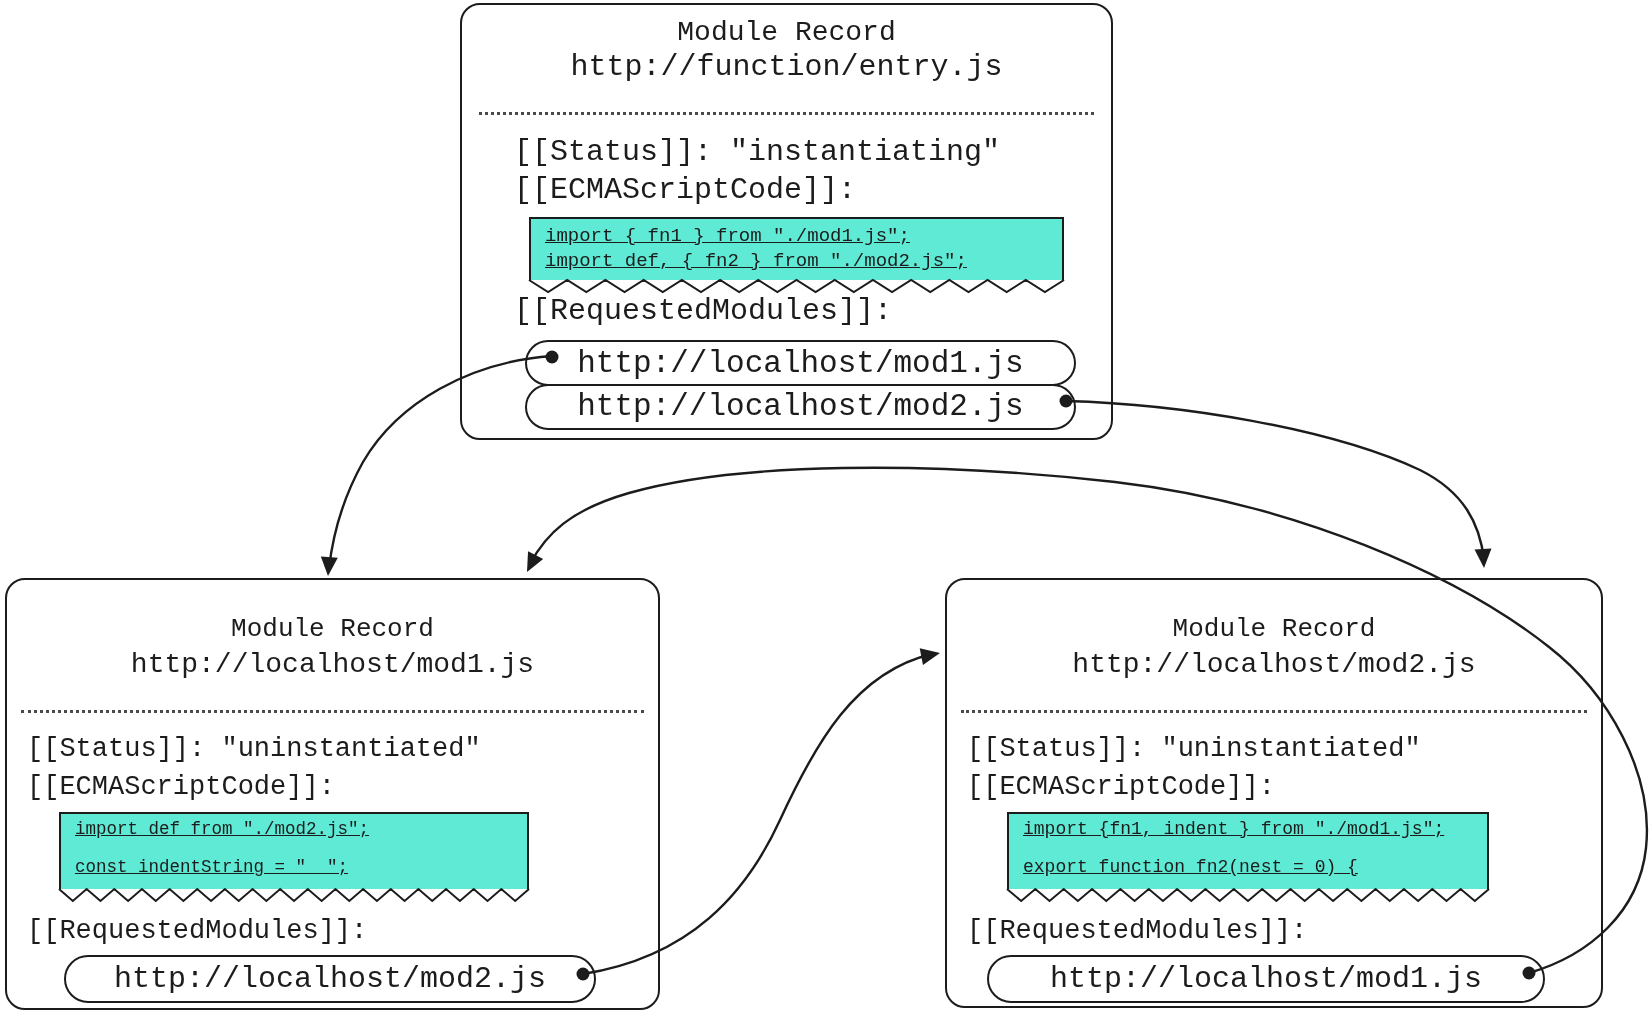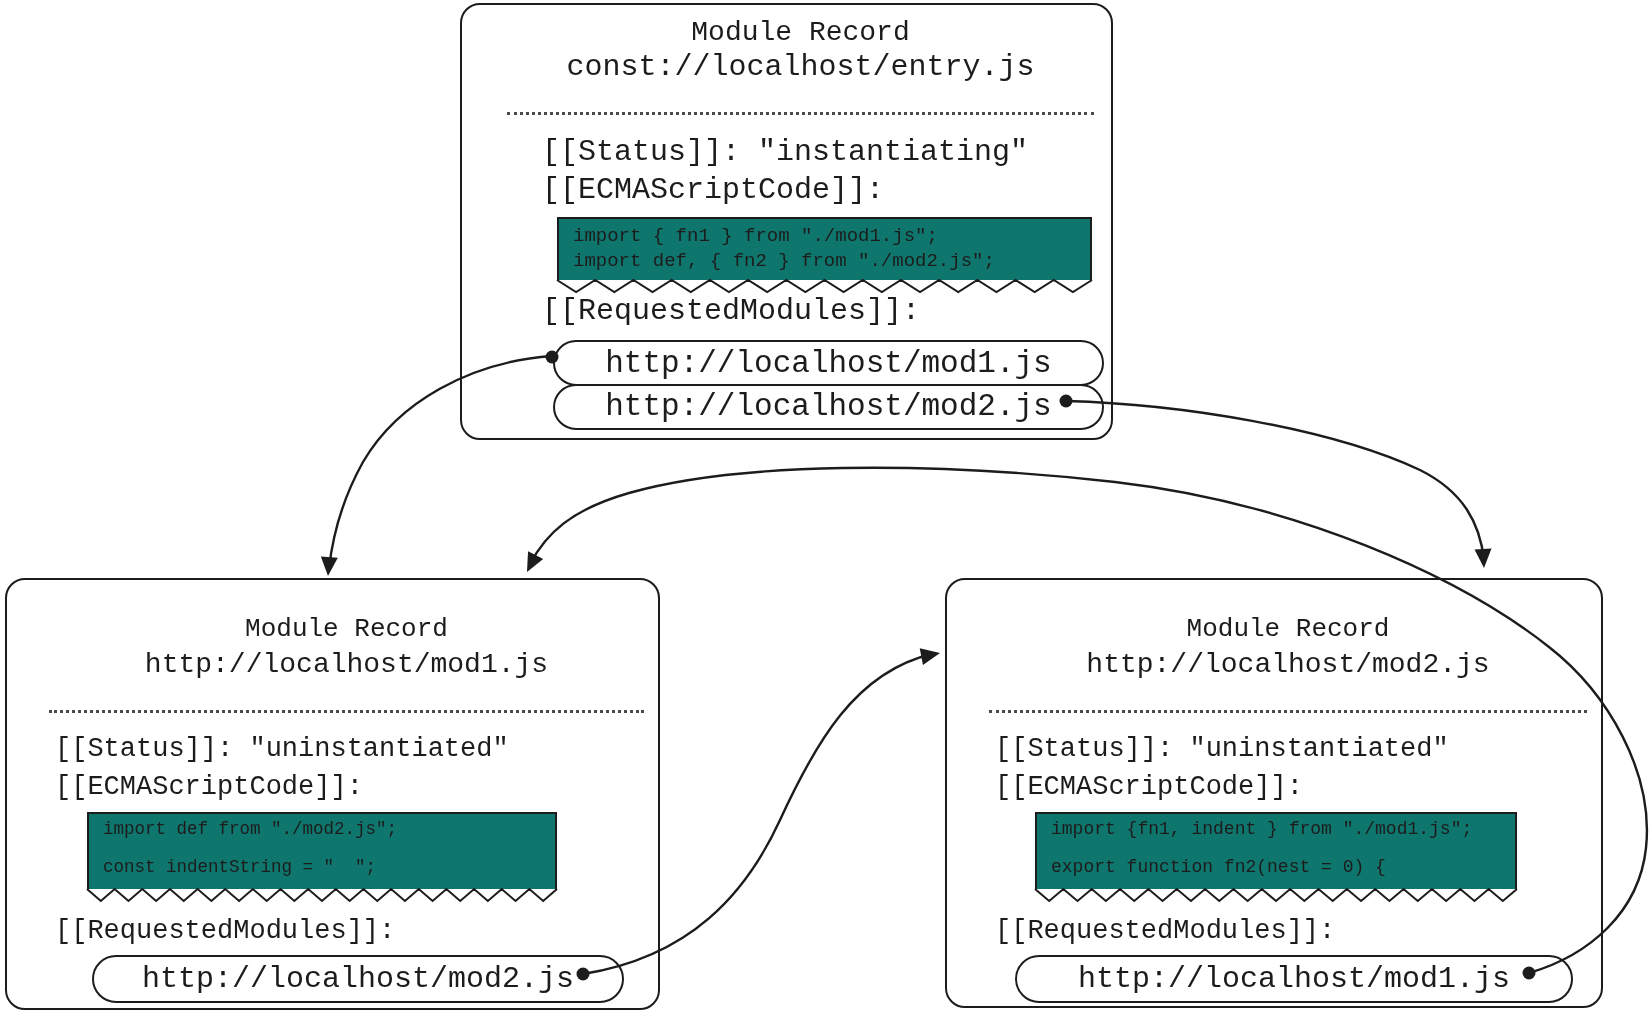--- a/index.html
+++ b/index.html
@@ -3,21 +3,21 @@
 <meta charset="utf-8">
 <style>
   html,body{margin:0;padding:0;}
   body{
     width:1649px;height:1016px;position:relative;overflow:hidden;
     background:#ffffff;color:#1c1c1c;
     font-family:"Liberation Mono","DejaVu Sans Mono",monospace;
   }
   .module-box{
     position:absolute;background:#fff;border:2.5px solid #1c1c1c;
-    border-radius:20px;box-sizing:border-box;padding-left:28px;
+    border-radius:20px;box-sizing:border-box;
   }
   #box-entry{left:460px;top:3px;width:653px;height:437px;}
   #box-mod1{left:5px;top:578px;width:655px;height:432px;}
   #box-mod2{left:945px;top:578px;width:658px;height:430px;}
 
   .title{text-align:center;}
   .url{text-align:center;white-space:nowrap;}
   #box-entry .title{font-size:28px;line-height:32px;margin-top:12px;}
   #box-entry .url{font-size:30px;line-height:36px;}
   #box-mod1 .title,#box-mod2 .title{font-size:26px;line-height:30px;margin-top:34px;}
@@ -31,21 +31,21 @@
   #box-entry .bodyline{font-size:30px;line-height:34px;margin-left:52px;}
   #box-mod1 .bodyline,#box-mod2 .bodyline{font-size:27px;line-height:32px;margin-left:20px;}
   .status{margin-top:20px;}
   #box-entry .codelabel{margin-top:4px;}
   #box-mod1 .codelabel,#box-mod2 .codelabel{margin-top:6px;}
   #box-entry .reqlabel{margin-top:14px;}
   #box-mod1 .reqlabel,#box-mod2 .reqlabel{margin-top:26px;}
 
   .codebox{
     position:relative;border:2px solid #1c1c1c;border-bottom:none;
-    background:#0f766e;box-sizing:border-box;
+    background:#5eead4;box-sizing:border-box;text-decoration:underline;
   }
   #box-entry .codebox{margin:10px 0 0 67px;width:535px;font-size:19px;line-height:25px;padding:5px 6px 6px 14px;}
   #box-mod1 .codebox{margin:9px 0 0 52px;width:470px;font-size:17.5px;line-height:19px;padding:6px 6px 12px 14px;}
   #box-mod2 .codebox{margin:9px 0 0 60px;width:482px;font-size:18px;line-height:19px;padding:6px 4px 12px 14px;}
   .codebox pre{margin:0;font:inherit;white-space:pre;}
   .zigzag{position:absolute;left:-2px;bottom:-13px;width:calc(100% + 4px);height:14px;display:block;overflow:visible;}
   .zigzag polyline{fill:none;stroke:#1c1c1c;stroke-width:2;vector-effect:non-scaling-stroke;}
 
   .rows{position:relative;}
   #box-entry .rows{margin:12px 0 0 63px;width:551px;}
@@ -62,21 +62,21 @@
   #edge-layer{position:absolute;left:0;top:0;width:1649px;height:1016px;pointer-events:none;z-index:6;}
   #edge-layer path.edge{fill:none;stroke:#1c1c1c;stroke-width:2.4;}
   #edge-layer .head{fill:#1c1c1c;stroke:none;}
   #edge-layer .bullet{fill:#1c1c1c;stroke:none;}
 </style>
 </head>
 <body>
 
 <div class="module-box" id="box-entry">
   <div class="title">Module Record</div>
-  <div class="url">const://localhost/entry.js</div>
+  <div class="url">http://function/entry.js</div>
   <div class="divider"></div>
   <div class="bodyline status">[[Status]]: "instantiating"</div>
   <div class="bodyline codelabel">[[ECMAScriptCode]]:</div>
   <div class="codebox">
     <pre class="code">import { fn1 } from "./mod1.js";
 import def, { fn2 } from "./mod2.js";</pre>
     <svg class="zigzag" viewBox="0 0 280 14" preserveAspectRatio="none">
         <polyline points="0,1 10,13 20,1 30,13 40,1 50,13 60,1 70,13 80,1 90,13 100,1 110,13 120,1 130,13 140,1 150,13 160,1 170,13 180,1 190,13 200,1 210,13 220,1 230,13 240,1 250,13 260,1 270,13 280,1"></polyline>
       </svg>
   </div>

